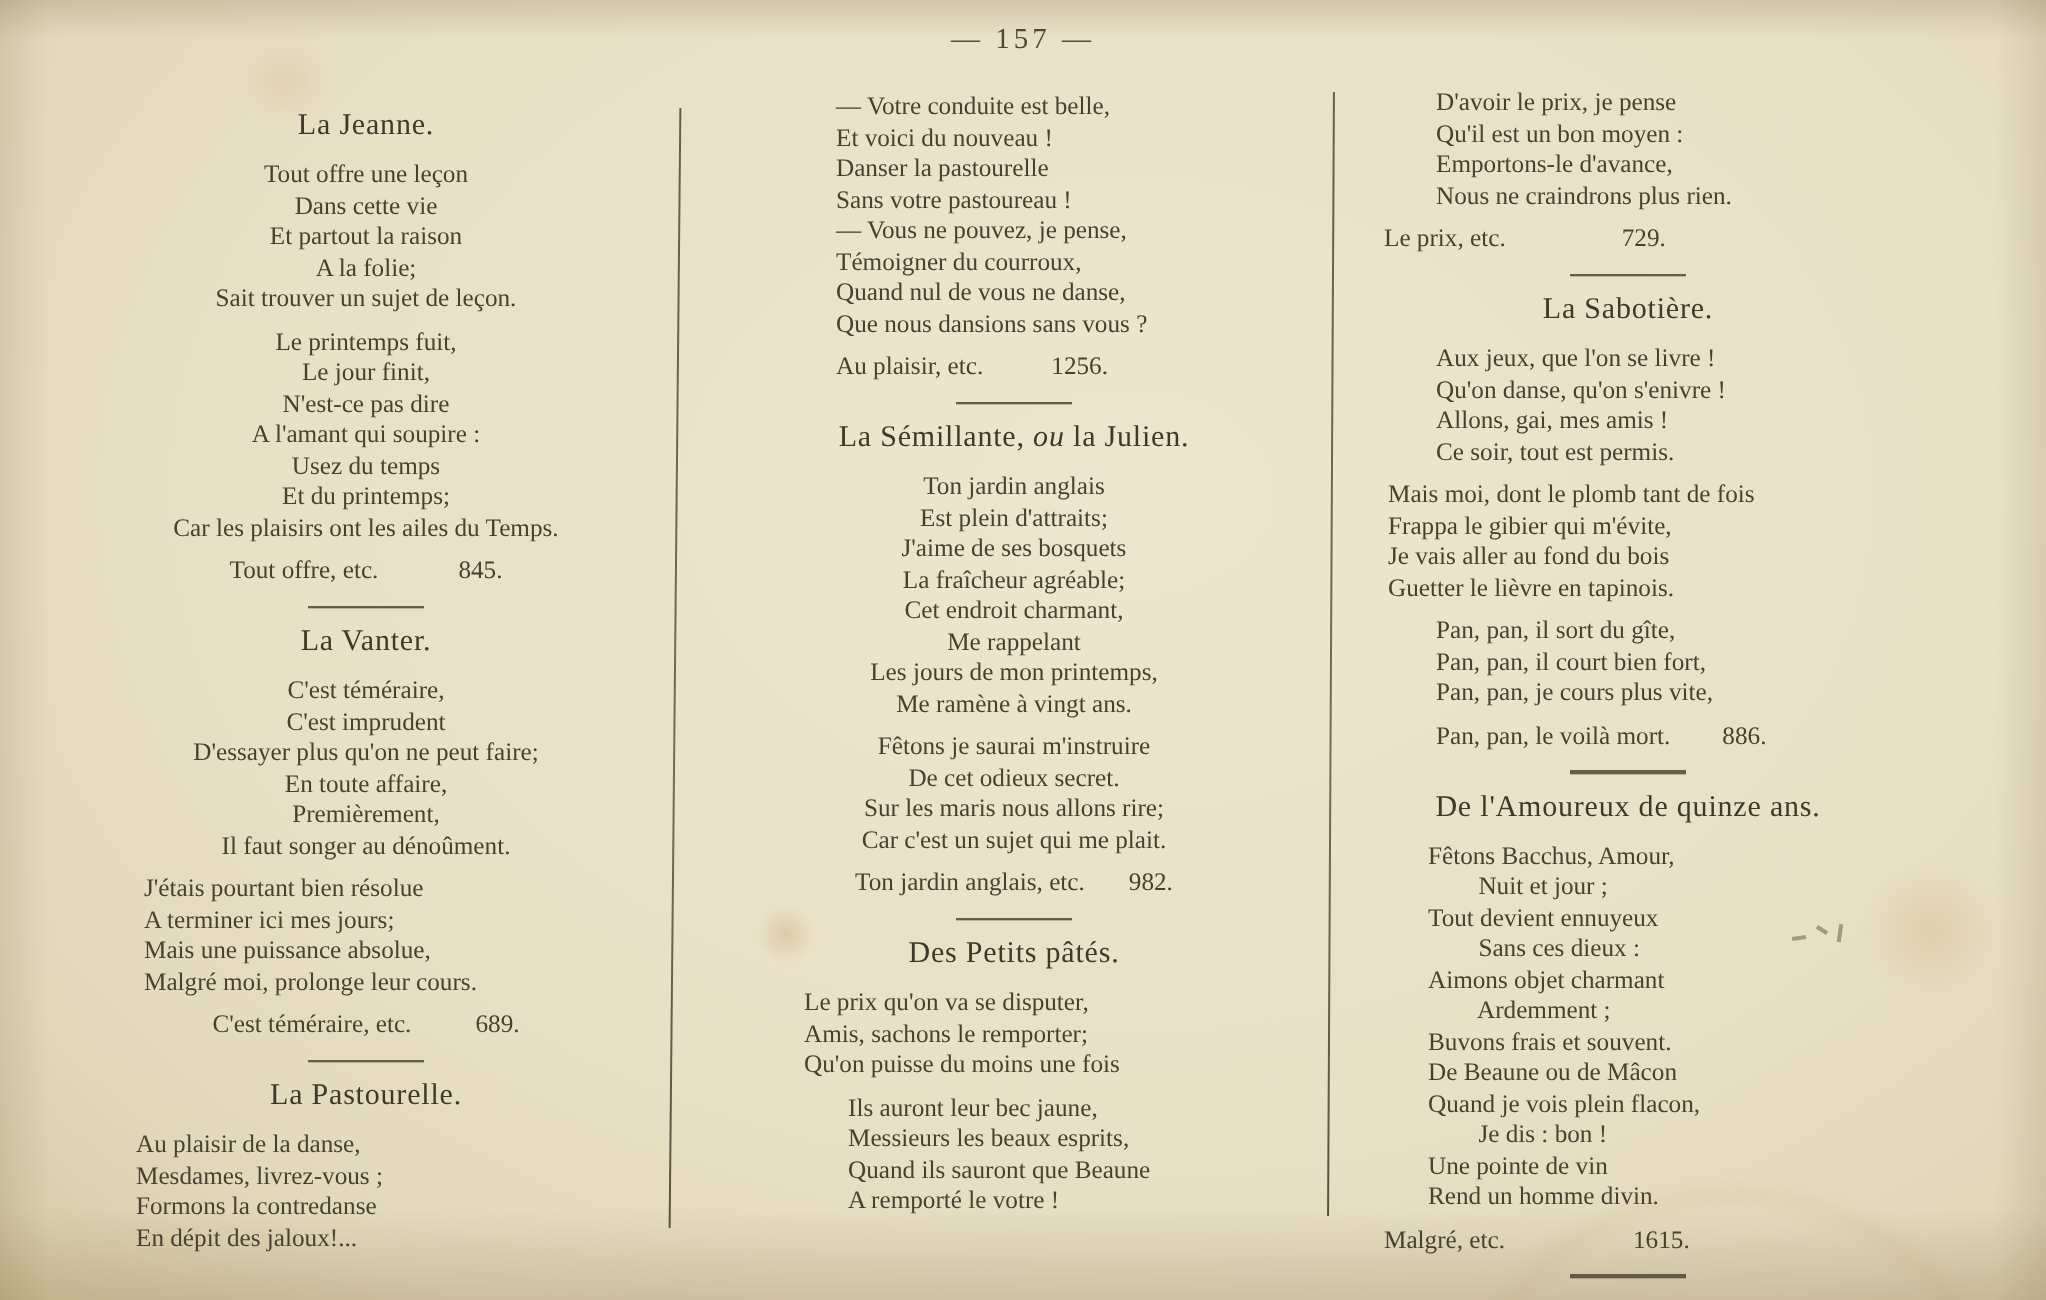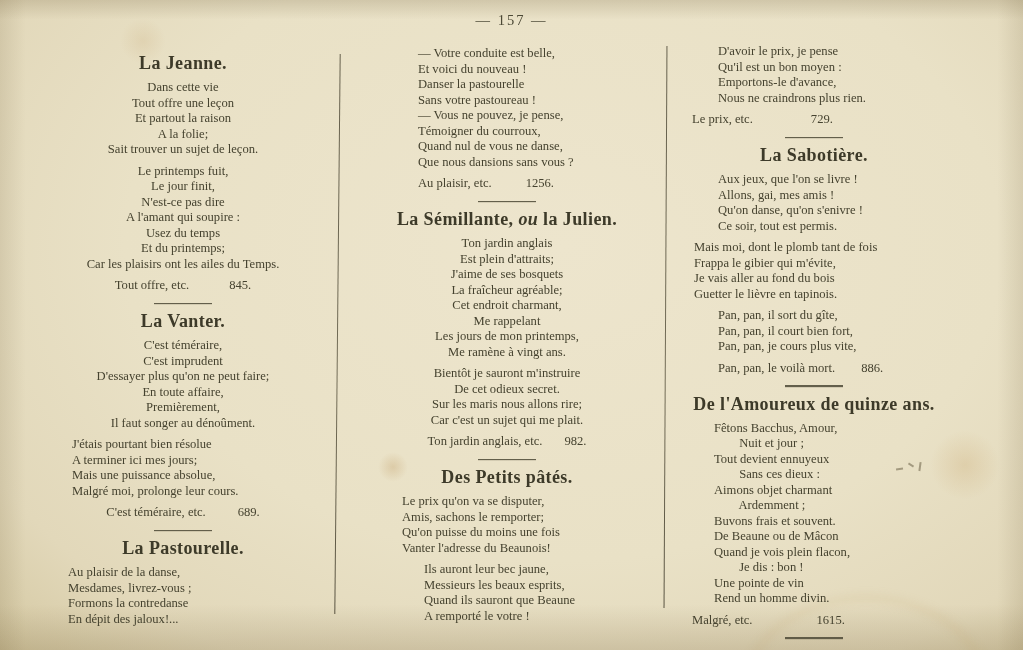--- a/index.html
+++ b/index.html
@@ -45,21 +45,21 @@
   #col-left{left:38px;top:48px;width:290px;}
   #col-middle{left:362px;top:46px;width:290px;}
   #col-right{left:664px;top:44px;width:300px;}
 
   .vrule{position:absolute;width:1.3px;pointer-events:none;
     background:linear-gradient(to bottom,#4d4836 0%,#5d5742 60%,#3f3a2a 100%);opacity:.85;}
   #vrule-left{left:337px;top:54px;height:560px;transform:rotate(.55deg);}
   #vrule-right{left:665px;top:46px;height:562px;transform:rotate(.3deg);}
 
   .title{
-    text-align:center;font-weight:700;font-size:18px;line-height:17px;
+    text-align:center;font-weight:400;font-size:15px;line-height:17px;
     letter-spacing:.4px;color:#3d3a29;margin:7px 0 8px;
   }
   .stanza{font-size:12.6px;line-height:15.5px;margin:0 0 6px;}
   .stanza.center{text-align:center;}
   .stanza.left{text-align:left;}
   .line{white-space:pre;}
   .refrain{font-size:12.6px;line-height:15.5px;margin:1px 0 7px;display:flex;}
   .refrain.center{justify-content:center;text-align:right;}
   .refrain .num{font-weight:400;}
   .rule{width:58px;height:1.6px;background:#514d3a;margin:9px auto;opacity:.88;
@@ -80,22 +80,22 @@
     </div>
 
   <div class="page-number">— 157 —</div>
 
   <div class="vrule" id="vrule-left"></div>
   <div class="vrule" id="vrule-right"></div>
 
   <div class="col" id="col-left">
       <div class="title"><span>La Jeanne.</span></div>
       <div class="stanza center">
+        <div class="line">Tout offre une leçon</div>
         <div class="line">Dans cette vie</div>
-        <div class="line">Tout offre une leçon</div>
         <div class="line">Et partout la raison</div>
         <div class="line">A la folie;</div>
         <div class="line">Sait trouver un sujet de leçon.</div>
       </div>
       <div class="stanza center">
         <div class="line">Le printemps fuit,</div>
         <div class="line">Le jour finit,</div>
         <div class="line">N'est-ce pas dire</div>
         <div class="line">A l'amant qui soupire :</div>
         <div class="line">Usez du temps</div>
@@ -156,36 +156,35 @@
         <div class="line">Ton jardin anglais</div>
         <div class="line">Est plein d'attraits;</div>
         <div class="line">J'aime de ses bosquets</div>
         <div class="line">La fraîcheur agréable;</div>
         <div class="line">Cet endroit charmant,</div>
         <div class="line">Me rappelant</div>
         <div class="line">Les jours de mon printemps,</div>
         <div class="line">Me ramène à vingt ans.</div>
       </div>
       <div class="stanza center">
-        <div class="line">Bientôt je sauront m'instruire</div>
+        <div class="line">Fêtons je saurai m'instruire</div>
         <div class="line">De cet odieux secret.</div>
         <div class="line">Sur les maris nous allons rire;</div>
         <div class="line">Car c'est un sujet qui me plait.</div>
       </div>
       <div class="refrain center">
         <span>Ton jardin anglais, etc.</span>
         <span class="num" style="margin-left: 22px;">982.</span>
       </div>
       <div class="rule"></div>
       <div class="title"><span>Des Petits pâtés.</span></div>
       <div class="stanza left" style="margin-left: 40px;">
         <div class="line">Le prix qu'on va se disputer,</div>
         <div class="line">Amis, sachons le remporter;</div>
         <div class="line">Qu'on puisse du moins une fois</div>
-        <div class="line">Vanter l'adresse du Beaunois!</div>
       </div>
       <div class="stanza left" style="margin-left: 62px;">
         <div class="line">Ils auront leur bec jaune,</div>
         <div class="line">Messieurs les beaux esprits,</div>
         <div class="line">Quand ils sauront que Beaune</div>
         <div class="line">A remporté le votre !</div>
       </div>
     </div>
   <div class="col" id="col-right">
       <div class="stanza left" style="margin-left: 54px;">
@@ -195,22 +194,22 @@
         <div class="line">Nous ne craindrons plus rien.</div>
       </div>
       <div class="refrain left" style="margin-left: 28px;">
         <span>Le prix, etc.</span>
         <span class="num" style="margin-left: 58px;">729.</span>
       </div>
       <div class="rule"></div>
       <div class="title"><span>La Sabotière.</span></div>
       <div class="stanza left" style="margin-left: 54px;">
         <div class="line">Aux jeux, que l'on se livre !</div>
+        <div class="line">Qu'on danse, qu'on s'enivre !</div>
         <div class="line">Allons, gai, mes amis !</div>
-        <div class="line">Qu'on danse, qu'on s'enivre !</div>
         <div class="line">Ce soir, tout est permis.</div>
       </div>
       <div class="stanza left" style="margin-left: 30px;">
         <div class="line">Mais moi, dont le plomb tant de fois</div>
         <div class="line">Frappa le gibier qui m'évite,</div>
         <div class="line">Je vais aller au fond du bois</div>
         <div class="line">Guetter le lièvre en tapinois.</div>
       </div>
       <div class="stanza left" style="margin-left: 54px;">
         <div class="line">Pan, pan, il sort du gîte,</div>

